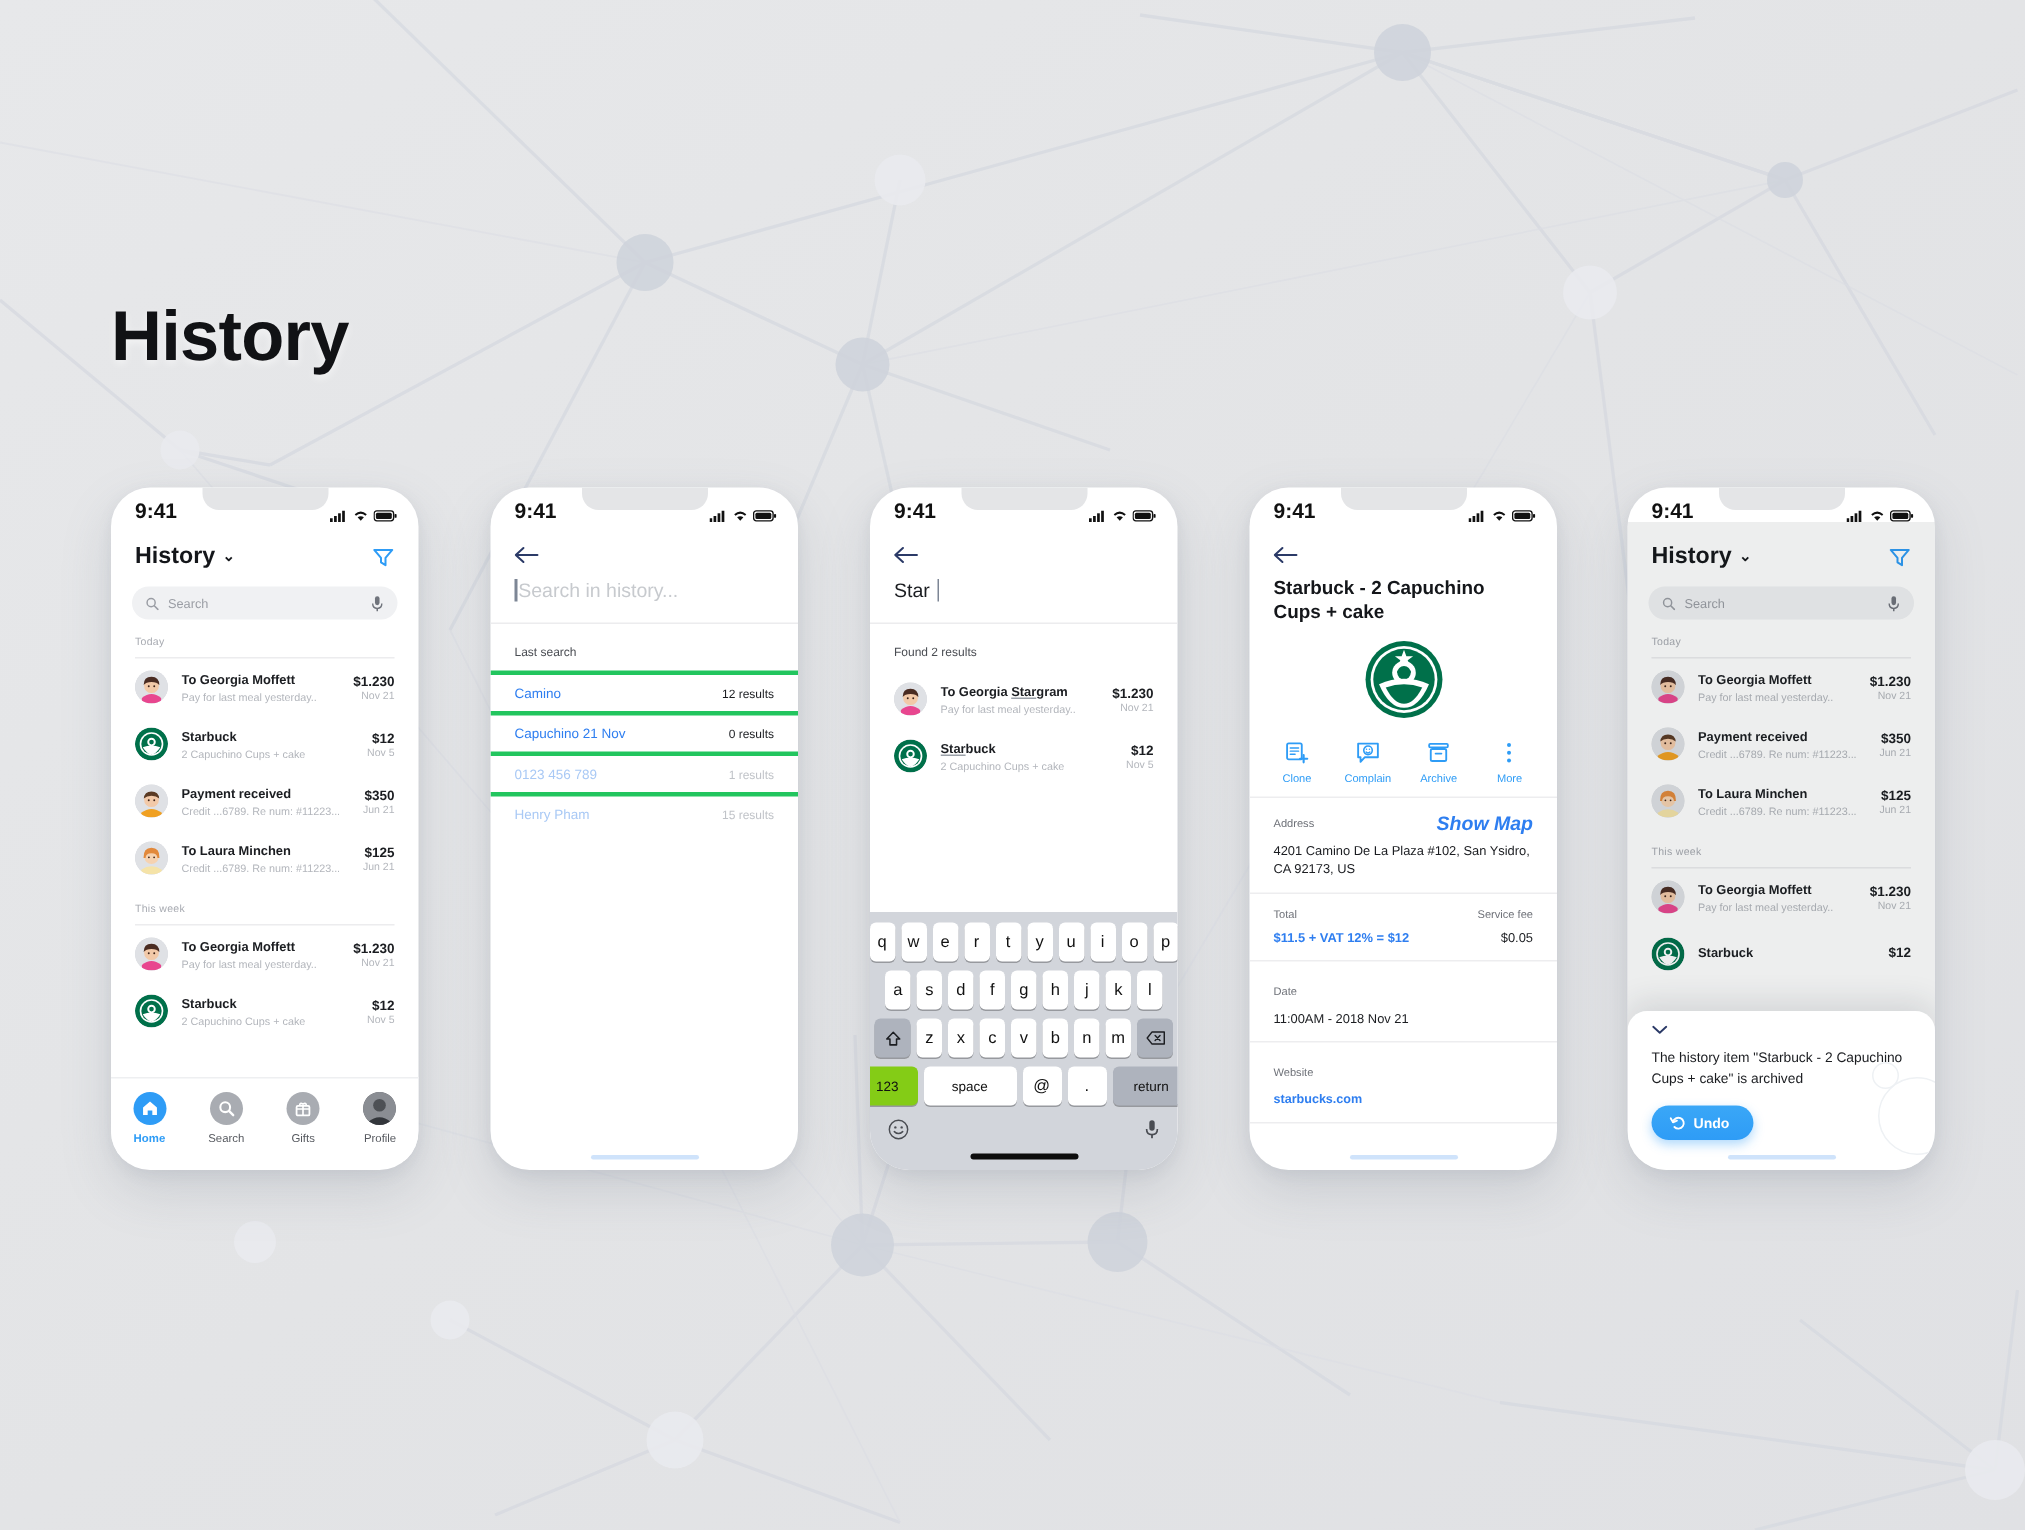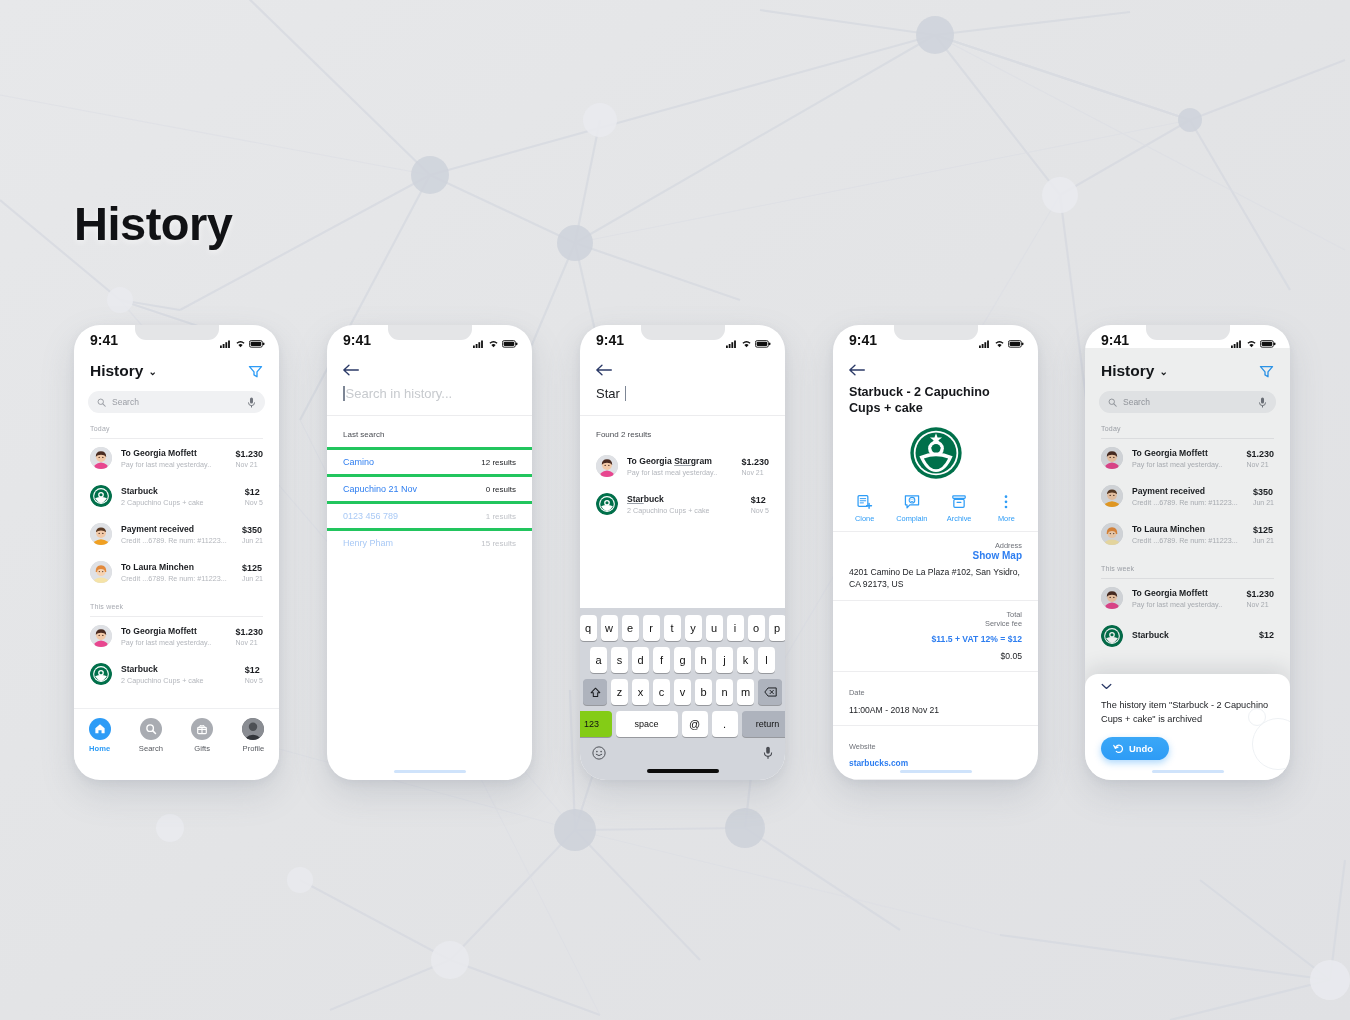--- a/index.html
+++ b/index.html
@@ -158,28 +158,28 @@
     text-overflow: ellipsis;
   }
   .item-sub {
     font-size: 7.2px;
     color: #b3b6bc;
     margin-top: 2px;
     white-space: nowrap;
     overflow: hidden;
     text-overflow: ellipsis;
   }
-  .item-right { flex: 0 0 auto; }
+  .item-right { text-align: right; flex: 0 0 auto; }
   .item-amt { font-size: 9px; font-weight: bold; color: #1b1d21; }
   .item-date { font-size: 7px; color: #b3b6bc; margin-top: 2px; }
 
   
   .tabbar {
     position: absolute;
-    left: 0; right: 0; bottom: 16px;
+    left: 0; right: 0; bottom: 6px;
     height: 56px;
     background: #fff;
     border-top: 1px solid #eeeff1;
     display: flex;
     align-items: flex-start;
     padding-top: 9px;
     z-index: 15;
   }
   .tab { flex: 1; display: flex; flex-direction: column; align-items: center; gap: 4px; }
   .tab-label { font-size: 7.6px; color: #56595f; }
@@ -262,23 +262,23 @@
   .brand-logo-wrap { display: flex; justify-content: center; padding: 10px 0 8px 0; }
   .actions {
     display: flex;
     padding: 6px 8px 8px 8px;
     border-bottom: 1px solid #ededef;
   }
   .action { flex: 1; display: flex; flex-direction: column; align-items: center; gap: 4px; }
   .action-label { font-size: 7.4px; color: #2e9cf6; }
 
   .det-block { padding: 9px 16px; border-bottom: 1px solid #ededef; }
-  .det-kv { display: flex; justify-content: space-between; align-items: flex-end; flex-direction: column; }
+  .det-kv { display: flex; justify-content: space-between; align-items: center; }
   .det-key { font-size: 7.4px; color: #6e7178; }
-  .det-link { font-size: 10px; color: #2e7ef0; font-weight: bold; }
+  .det-link { font-size: 13px; color: #2e7ef0; font-weight: bold; font-style: italic; }
   .det-val { font-size: 8.6px; color: #1b1d21; margin-top: 5px; line-height: 1.42; }
   .det-val.blue { color: #2e7ef0; font-weight: bold; }
   .det-val.right { text-align: right; }
 
   
   .dim-overlay {
     position: absolute;
     left: 0; right: 0;
     top: 0; bottom: 0;
     background: rgba(30,34,42,.08);

